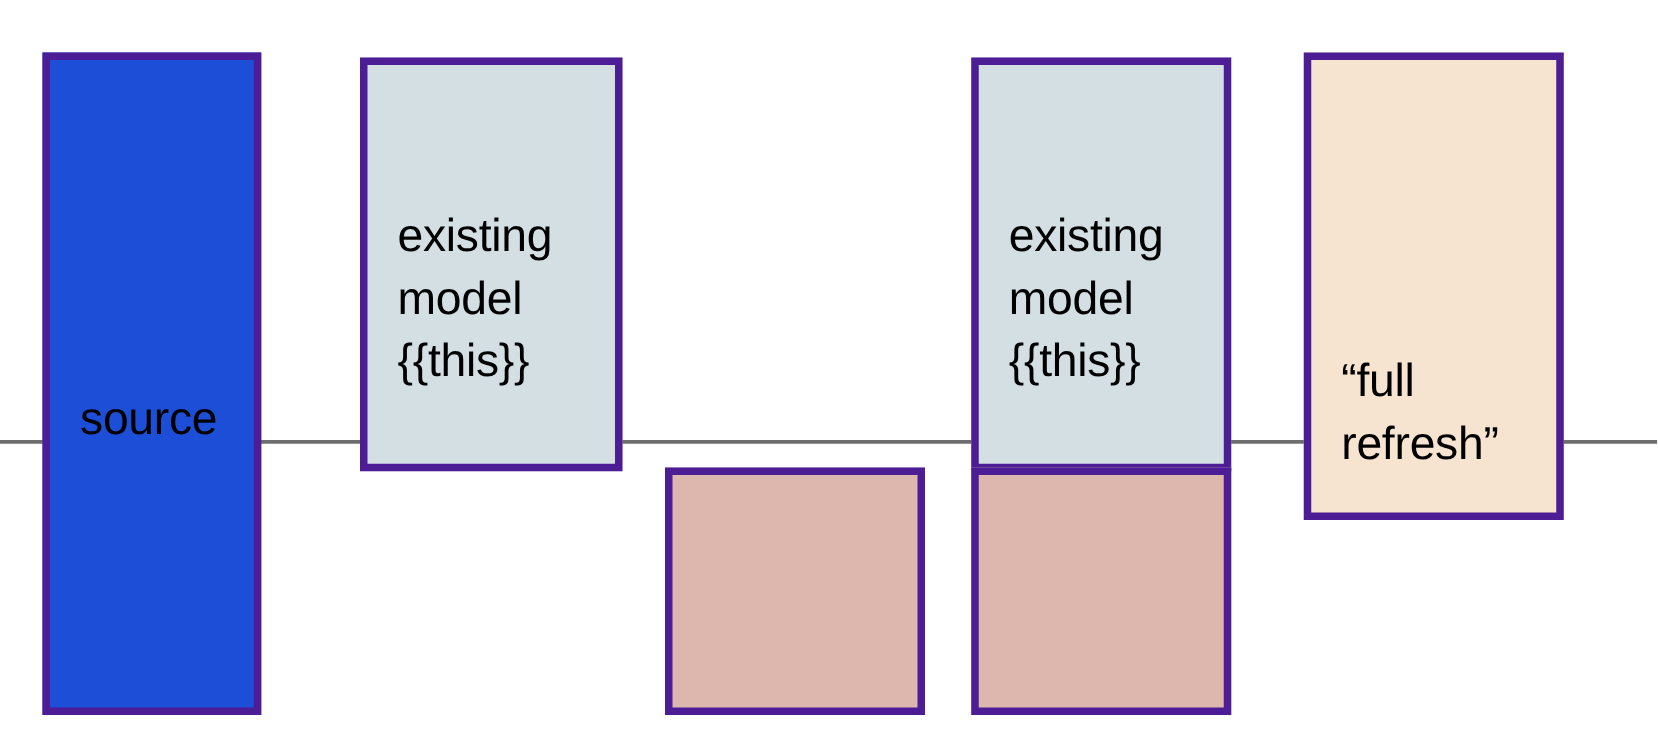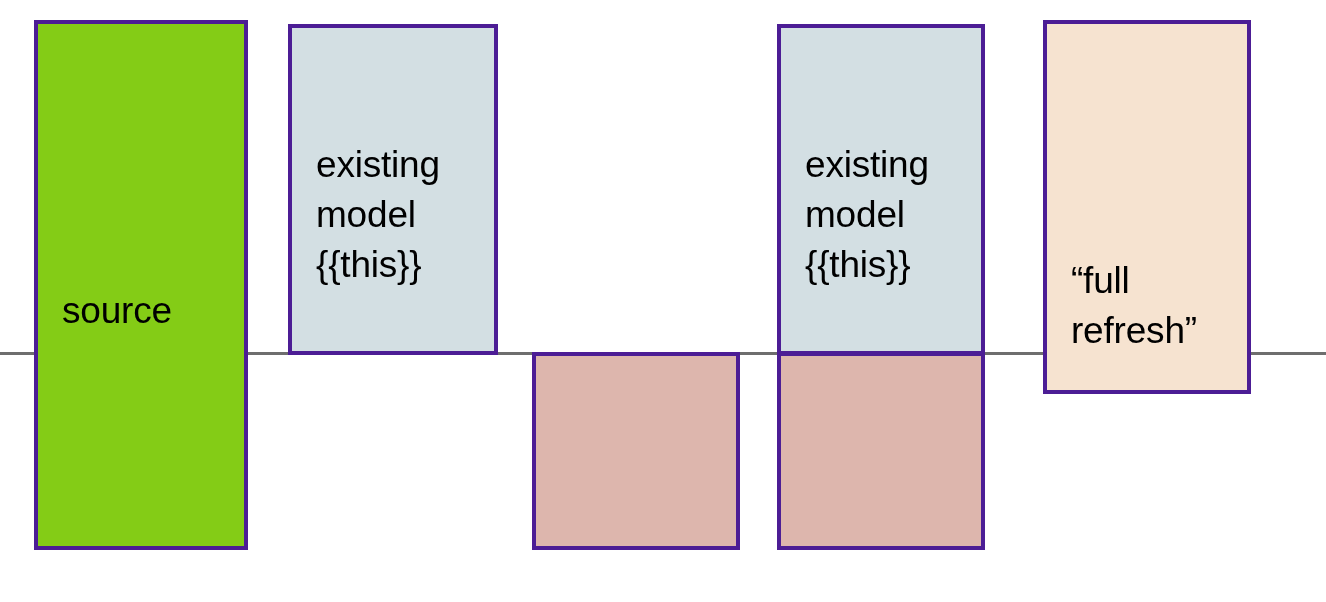--- a/index.html
+++ b/index.html
@@ -22,37 +22,38 @@
     left: 0;
     width: 1326px;
     height: 3px;
     background: #6e6e6e;
     top: 352px;
     z-index: 1;
   }
   .box {
     position: absolute;
     box-sizing: border-box;
-    border: 4px solid #4c1d95;
+    border: 6px solid #4c1d95;
     z-index: 2;
     display: block;
+    margin-top: 22px;
   }
   .box .label {
     position: absolute;
     left: 24px;
     right: 10px;
     font-size: 37px;
     line-height: 50px;
     color: #000000;
     white-space: pre-line;
     letter-spacing: -0.2px;
   }
 
   
-  #box-source      { left: 34px;   top: 20px;  width: 214px; height: 530px; background: #84cc16; }
+  #box-source      { left: 34px;   top: 20px;  width: 175px; height: 530px; background: #1d4ed8; }
   #box-source .label      { top: 262px; }
 
   #box-existing-model-1 { left: 288px; top: 24px; width: 210px; height: 331px; background: #d3dfe3; }
   #box-existing-model-1 .label { top: 112px; }
 
   #box-new-records-1 { left: 532px; top: 352px; width: 208px; height: 198px; background: #ddb6ad; }
 
   #box-existing-model-2 { left: 777px; top: 24px; width: 208px; height: 331px; background: #d3dfe3; }
   #box-existing-model-2 .label { top: 112px; }
 

